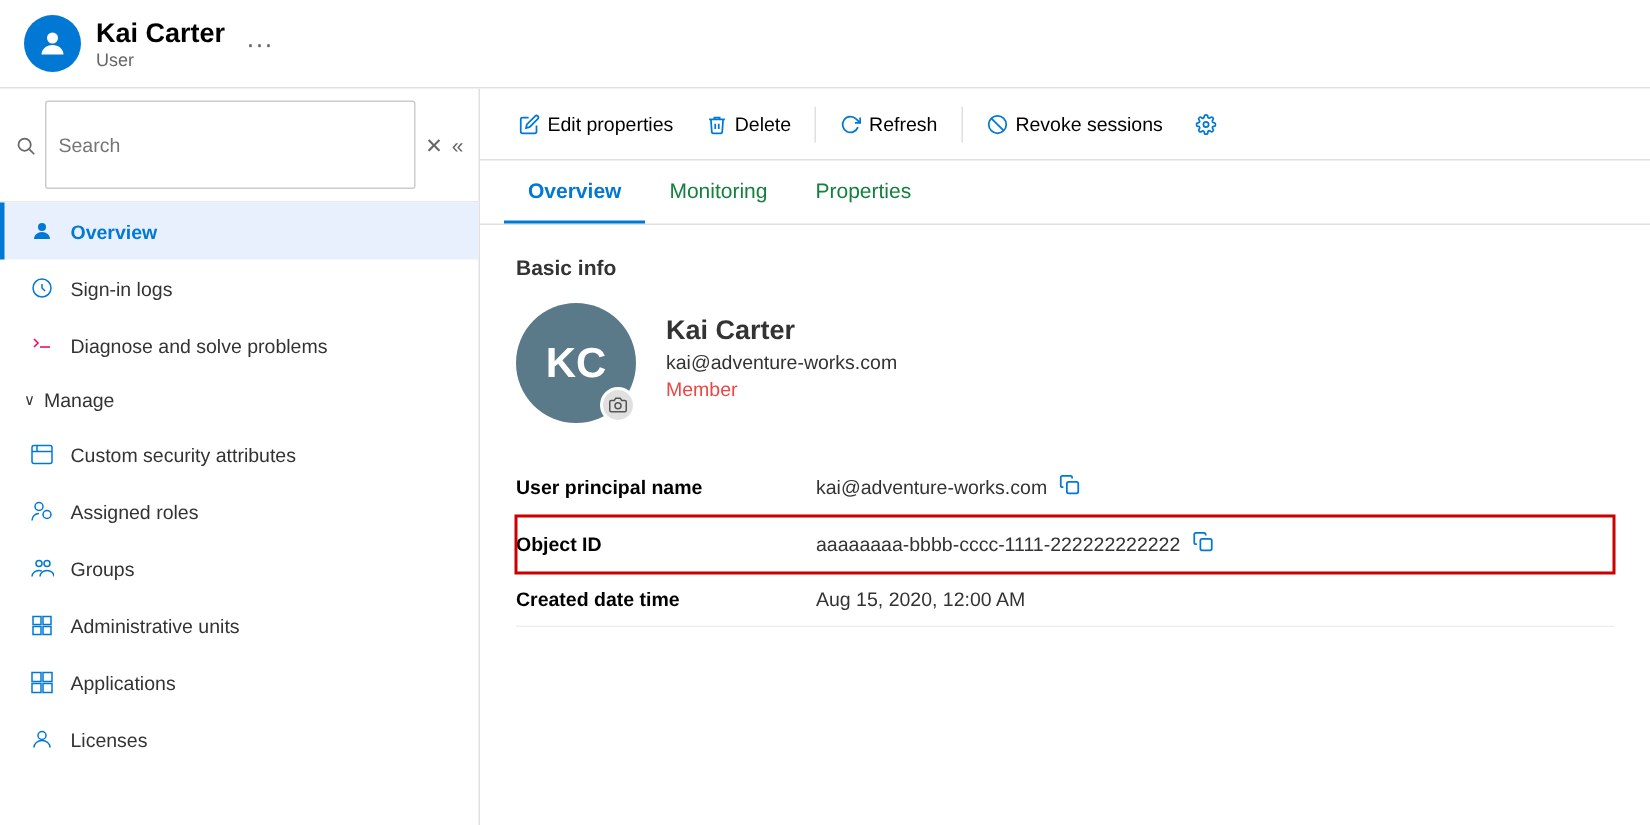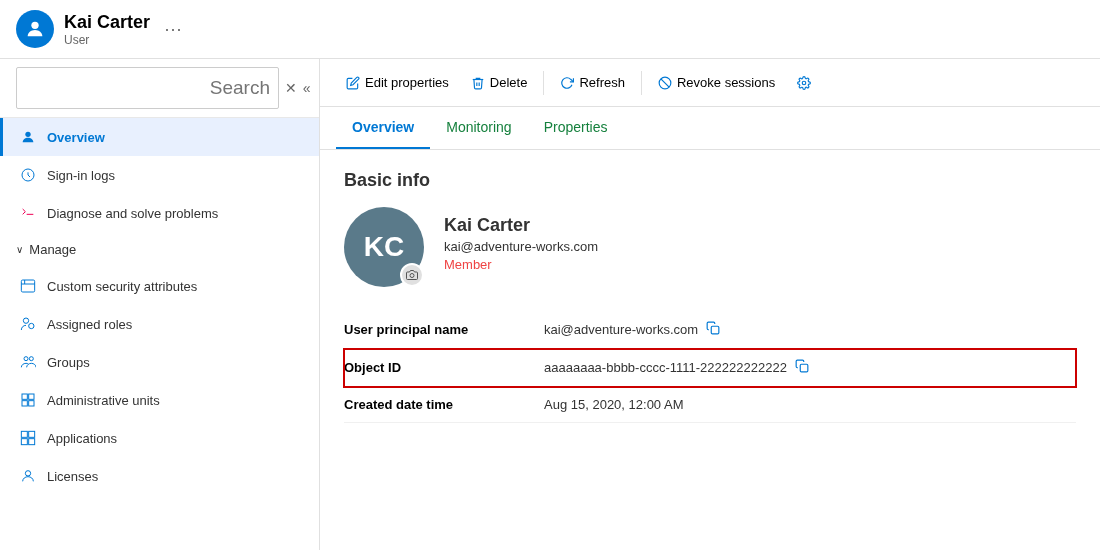--- a/index.html
+++ b/index.html
@@ -12,21 +12,21 @@
     .header-name { font-size: 18px; font-weight: 600; color: #000; }
     .header-sub { font-size: 12px; color: #666; }
     .header-dots { color: #666; font-size: 18px; cursor: pointer; padding: 0 4px; }
 
     
     .main { display: flex; flex: 1; overflow: hidden; }
 
     
     .sidebar { width: 320px; background: #fff; border-right: 1px solid #e0e0e0; display: flex; flex-direction: column; overflow-y: auto; }
     .search-bar { padding: 8px 10px; display: flex; align-items: center; gap: 6px; border-bottom: 1px solid #e8e8e8; }
-    .search-input { flex: 1; border: 1px solid #ccc; border-radius: 2px; padding: 9px 8px; font-size: 19px; outline: none; text-align: right; }
+    .search-input { flex: 1; border: 1px solid #ccc; border-radius: 2px; padding: 21px 8px; font-size: 13px; outline: none; }
     .search-icon-svg { color: #666; }
     .search-clear { color: #666; cursor: pointer; font-size: 14px; }
     .search-collapse { color: #666; cursor: pointer; font-size: 14px; }
 
     .nav-item { display: flex; align-items: center; gap: 10px; padding: 10px 16px; cursor: pointer; color: #333; font-size: 13px; border-left: 3px solid transparent; }
     .nav-item.active { background: #e8f0fe; border-left: 3px solid #0078d4; font-weight: 600; color: #0078d4; }
     .nav-icon { width: 18px; height: 18px; display: flex; align-items: center; justify-content: center; flex-shrink: 0; }
     .nav-icon svg { width: 16px; height: 16px; }
 
     .manage-header { display: flex; align-items: center; gap: 6px; padding: 10px 16px; font-size: 13px; color: #333; cursor: pointer; }
@@ -40,21 +40,21 @@
     .toolbar-btn { display: flex; align-items: flex-end; gap: 5px; padding: 6px 10px; border: none; background: transparent; cursor: pointer; color: #000000; font-size: 13px; border-radius: 2px; }
     .toolbar-divider { width: 1px; height: 24px; background: #e0e0e0; margin: 0 4px; }
 
     
     .tabs { display: flex; gap: 0; padding: 0 16px; border-bottom: 1px solid #e0e0e0; }
     .tab { padding: 12px 16px; cursor: pointer; font-size: 14px; color: #15803d; border-bottom: 2px solid transparent; }
     .tab.active { color: #0078d4; border-bottom: 2px solid #0078d4; font-weight: 600; }
 
     
     .overview-content { padding: 20px 24px; overflow-y: auto; }
-    .section-title { font-size: 18px; font-weight: 700; margin-bottom: 16px; }
+    .section-title { font-size: 14px; font-weight: 700; margin-bottom: 16px; }
 
     
     .profile-card { display: flex; align-items: flex-start; gap: 20px; margin-bottom: 24px; }
     .avatar-container { position: relative; }
     .avatar-circle { width: 80px; height: 80px; background: #5a7a8a; border-radius: 50%; display: flex; align-items: center; justify-content: center; color: #fff; font-size: 28px; font-weight: 700; }
     .avatar-camera { position: absolute; bottom: 0; right: 0; width: 24px; height: 24px; background: #e0e0e0; border-radius: 50%; display: flex; align-items: center; justify-content: center; border: 2px solid #fff; }
     .profile-info { display: flex; flex-direction: column; gap: 3px; padding-top: 8px; }
     .profile-name { font-size: 18px; font-weight: 600; }
     .profile-email { font-size: 13px; color: #333; }
     .profile-role { font-size: 13px; color: #ef4444; }

